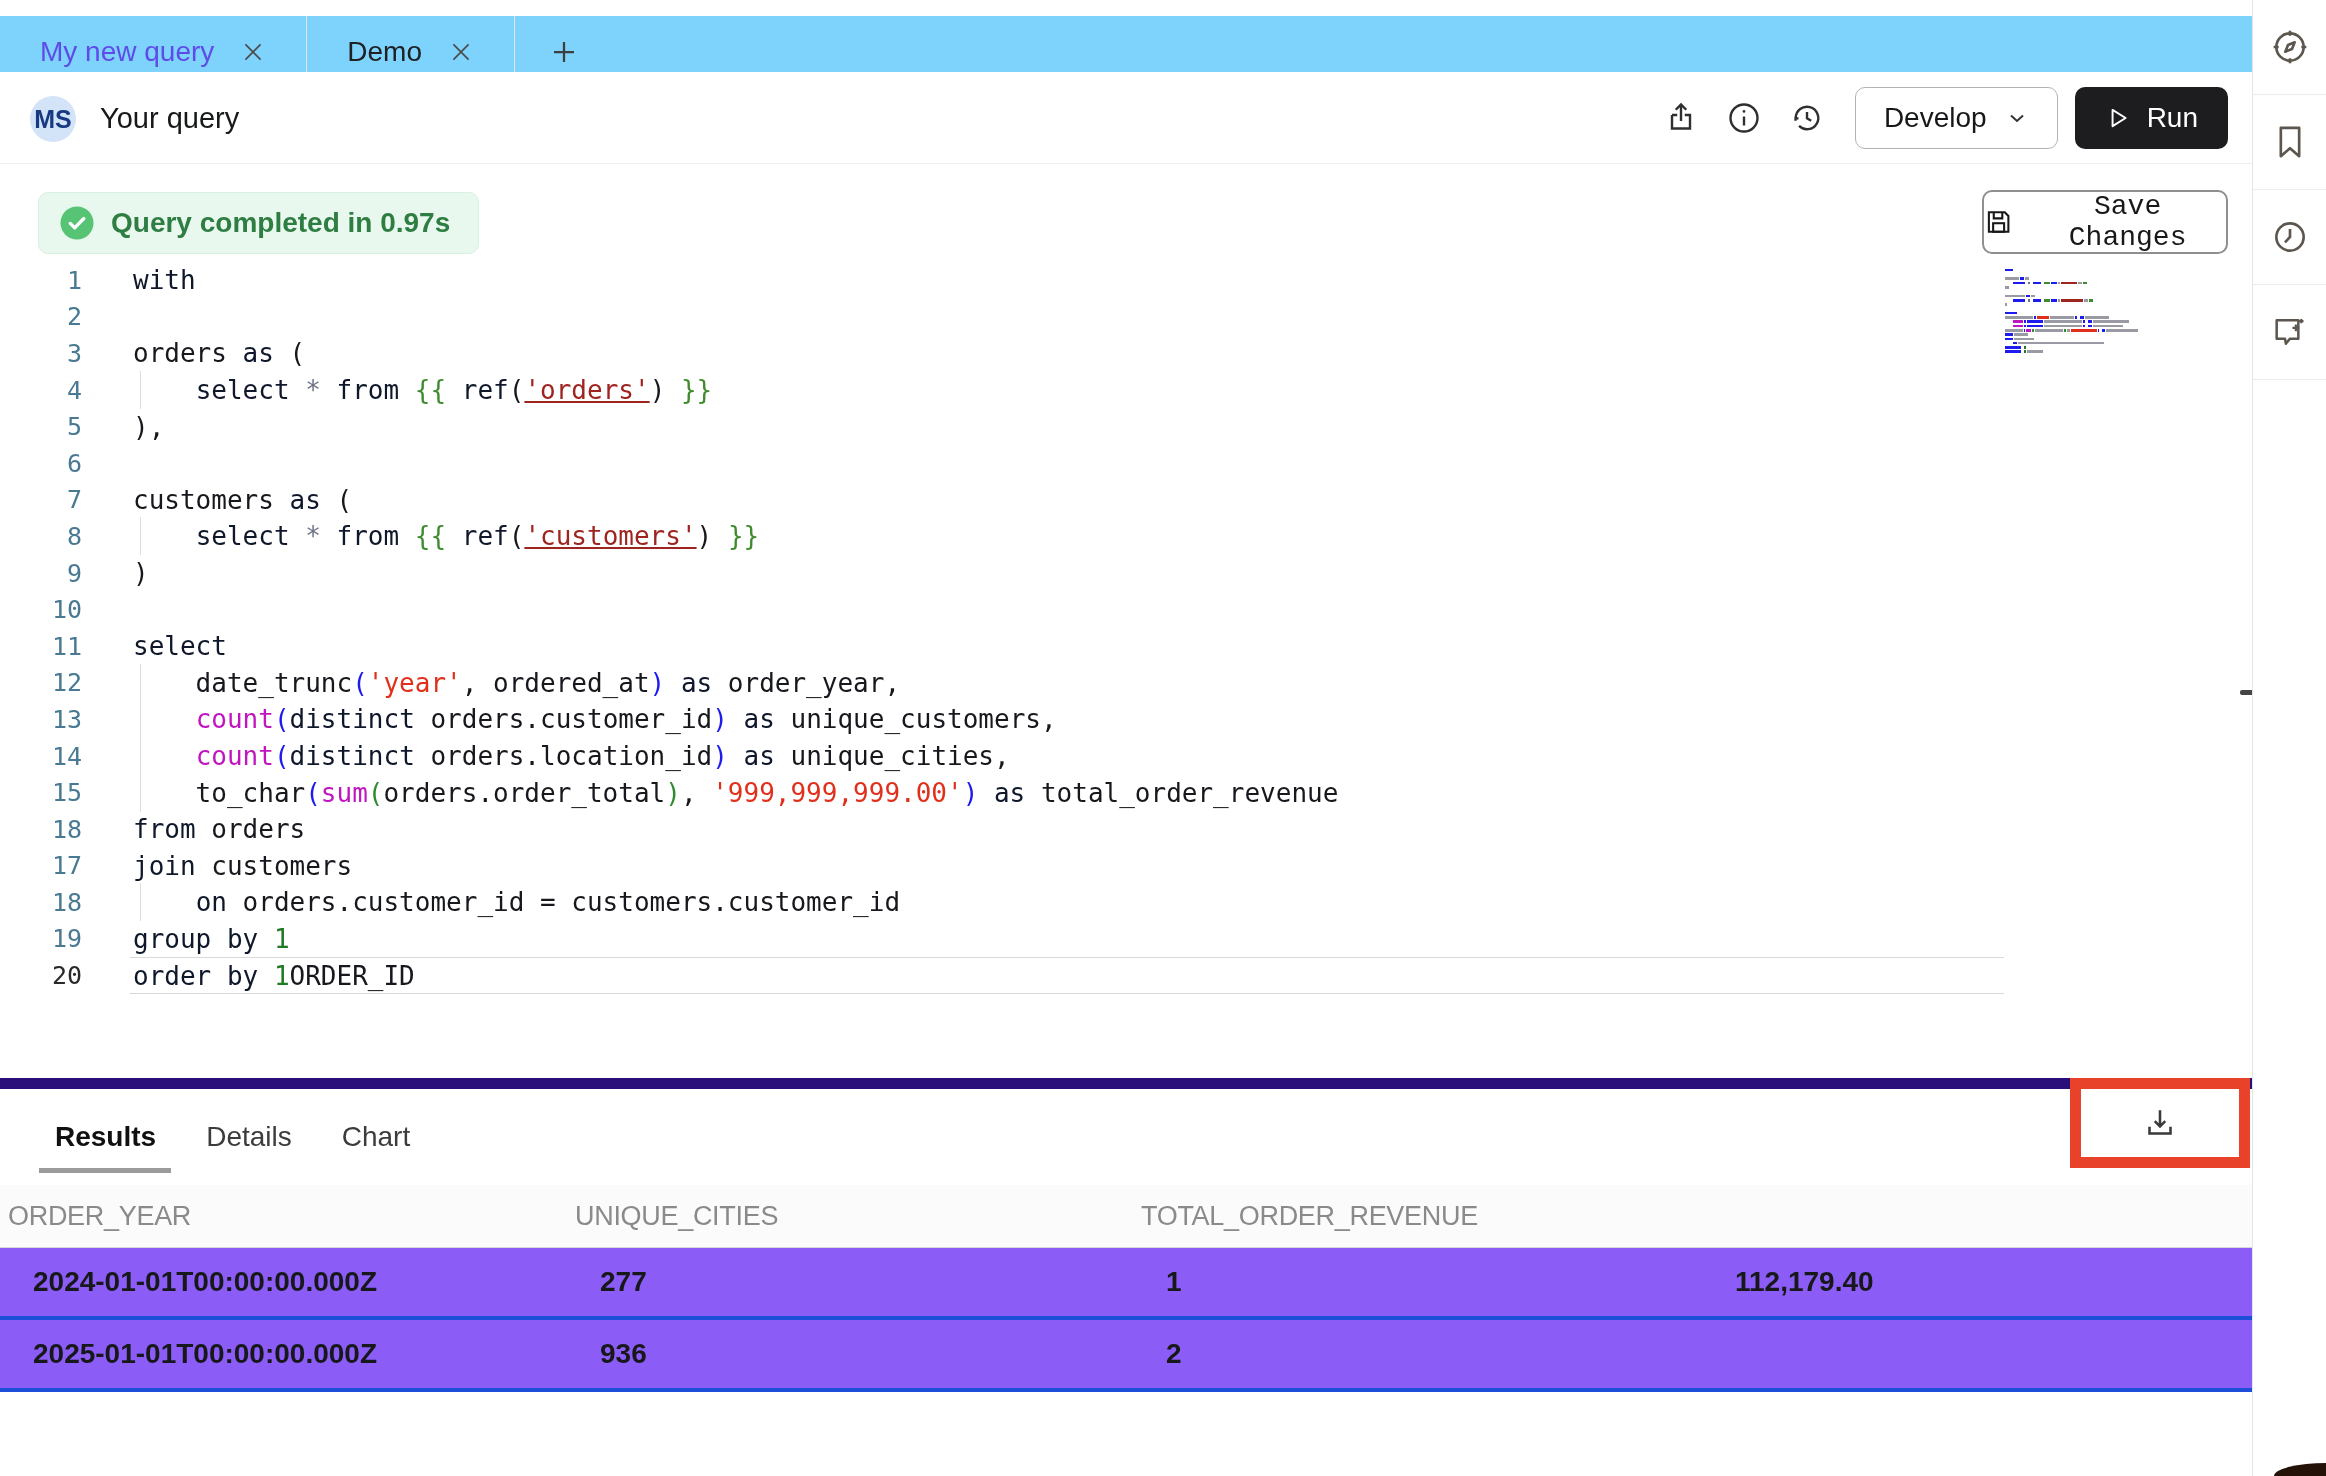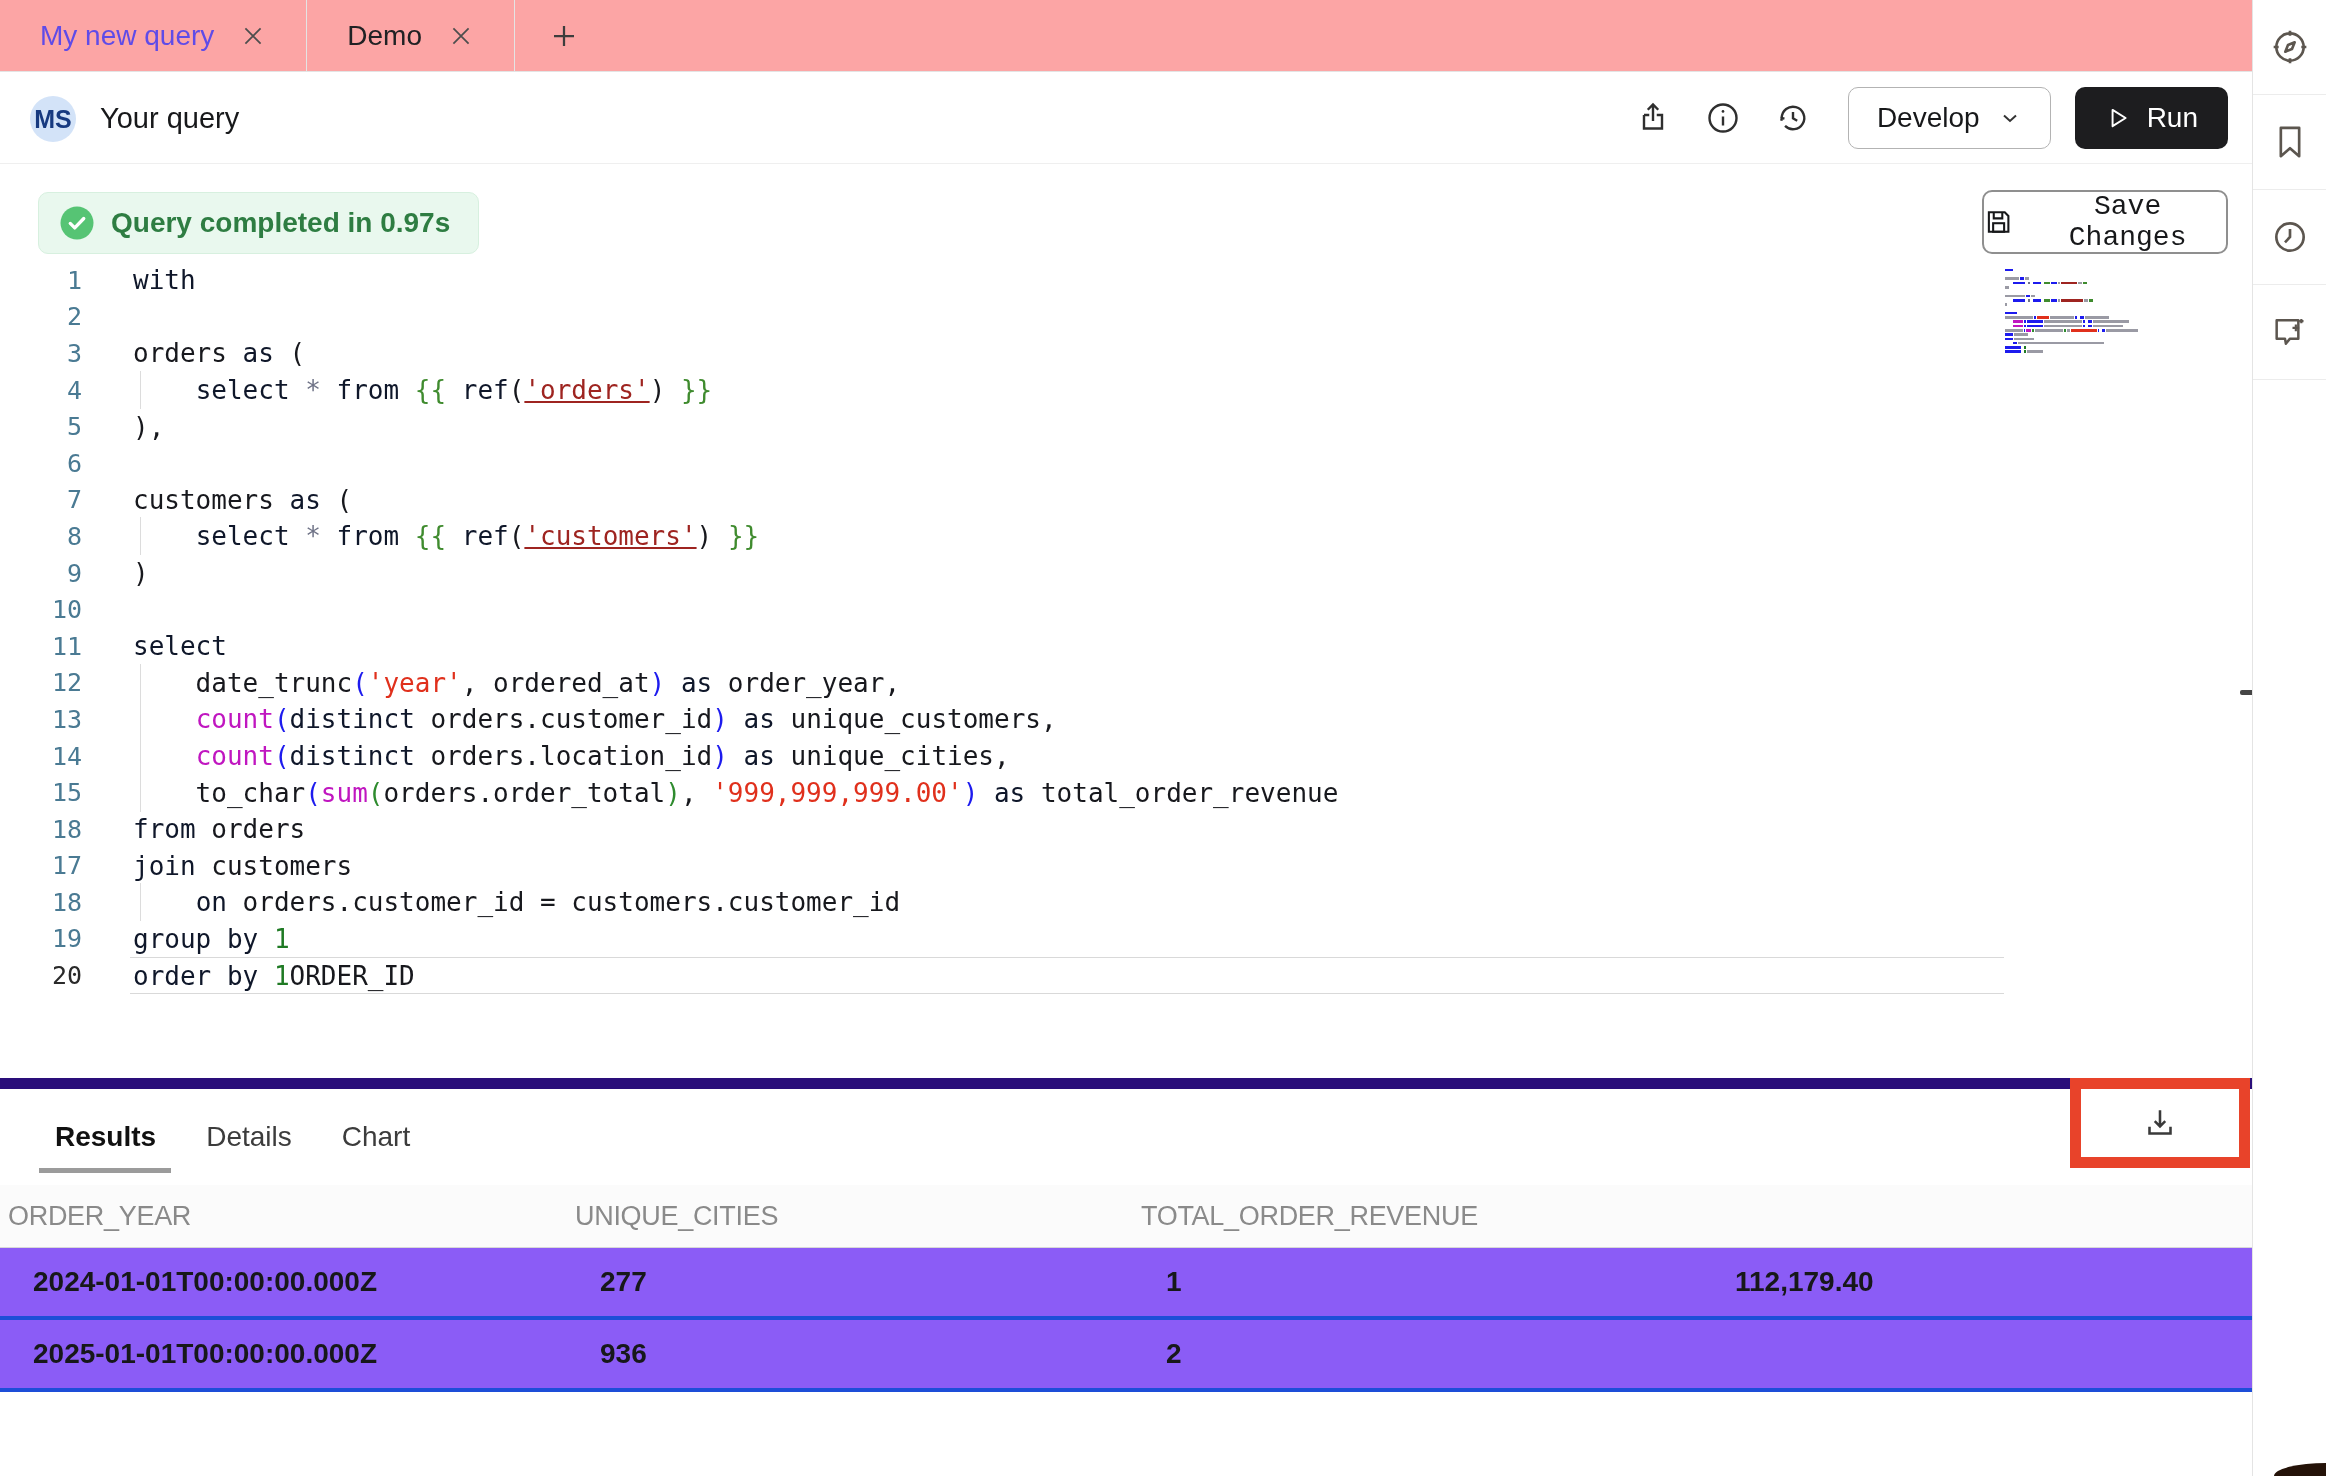--- a/index.html
+++ b/index.html
@@ -3,37 +3,37 @@
 <meta charset="utf-8">
 <style>
   * { box-sizing: border-box; margin: 0; padding: 0; }
   html,body { background:#fff; }
   #app {
     position: relative; width: 2326px; height: 1476px;
     background: #fff; overflow: hidden;
     font-family: "Liberation Sans", sans-serif; color:#1b1c1f;
   }
   
-  .tabbar { position:absolute; left:0; top:0; width:2252px; height:72px;
-    border-bottom:1px solid #e4e4e4; display:flex; align-items:stretch; background:#fca5a5; }
+  .tabbar { position:absolute; left:0; top:16px; width:2252px; height:72px;
+    border-bottom:1px solid #e4e4e4; display:flex; align-items:stretch; background:#7dd3fc; }
   .tab { display:flex; align-items:center; gap:26px; padding:0 40px;
     border-right:1px solid #e4e4e4; font-size:28px; color:#202124; cursor:pointer; }
   .tab.active { color:#5f4be8; }
   .tab .x { width:26px; height:26px; color:#4d4d4d; }
   .tab-plus { display:flex; align-items:center; padding:0 34px; }
   .tab-plus svg { width:30px; height:30px; color:#3d3d3d; }
   
   .ed-header { position:absolute; left:0; top:72px; width:2252px; height:92px;
     border-bottom:1px solid #efefef; display:flex; align-items:center; background:#fff; }
   .avatar { position:absolute; left:30px; top:24px; width:46px; height:46px; border-radius:50%;
     background:#d3e3f8; color:#173a80; font-weight:bold; font-size:25px;
     display:flex; align-items:center; justify-content:center; }
   .ed-title { position:absolute; left:100px; top:0; height:92px; display:flex; align-items:center;
     font-size:29px; color:#17181a; }
-  .hright { position:absolute; right:24px; top:0; height:92px; display:flex; align-items:center; gap:24px; }
+  .hright { position:absolute; right:24px; top:0; height:92px; display:flex; align-items:center; gap:17px; }
   .icon-btn { width:46px; height:46px; display:flex; align-items:center; justify-content:center;
     background:none; border:none; cursor:pointer; color:#2f2f2f; }
   .icon-btn svg { width:36px; height:36px; }
   .btn-develop { height:62px; padding:0 28px; display:flex; align-items:center; gap:18px;
     border:1.5px solid #b3b3b3; border-radius:10px; background:#fff; font-size:28px; color:#17181a;
     margin-left:8px; cursor:pointer; font-family:inherit; }
   .btn-develop svg { width:24px; height:24px; color:#333; }
   .btn-run { height:62px; padding:0 30px; display:flex; align-items:center; gap:16px;
     border:none; border-radius:10px; background:#1d1d1f; color:#fff; font-size:28px;
     cursor:pointer; font-family:inherit; }

